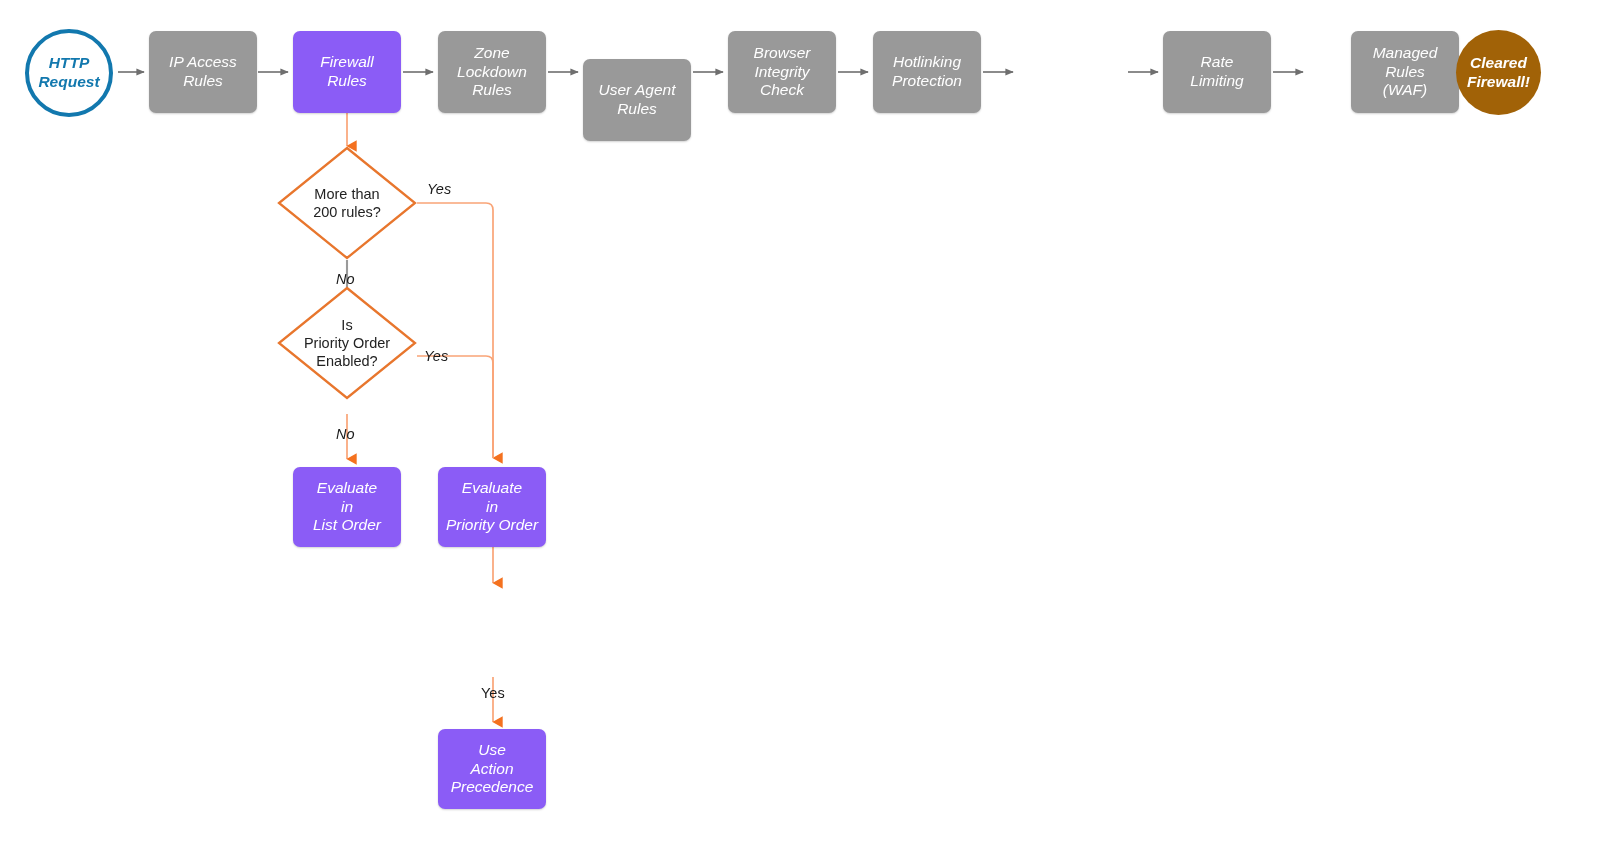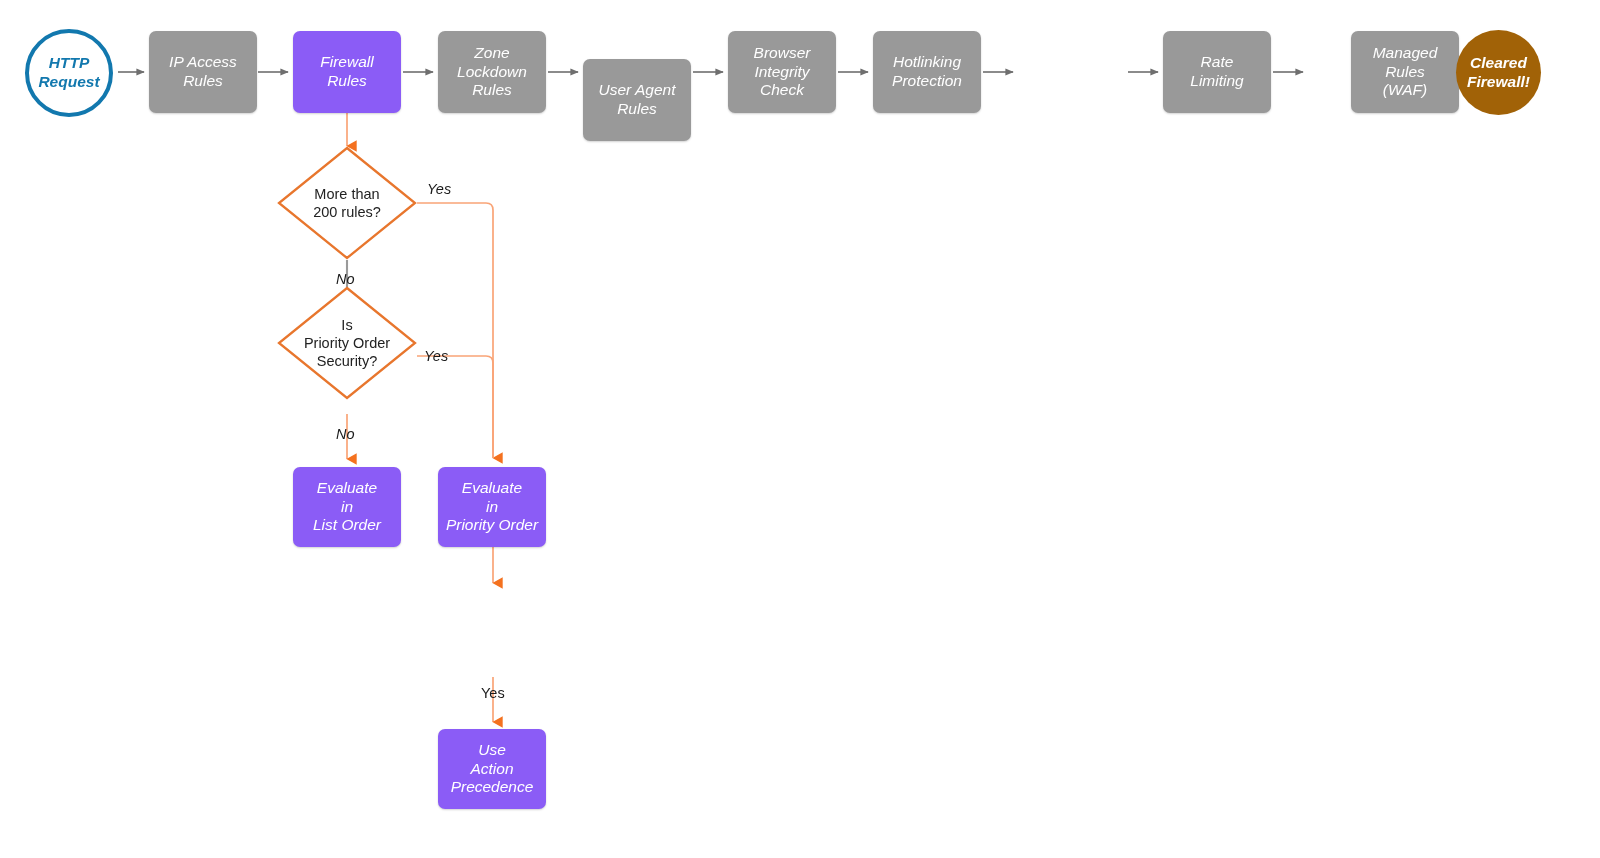--- a/index.html
+++ b/index.html
@@ -236,21 +236,21 @@
 
   <div class="elabel ital" style="left:336px; top:272px;">No</div>
 
   <div class="node decision" style="left:277px; top:286px; width:140px; height:114px;">
     <svg width="140" height="114" viewBox="0 0 140 114" xmlns="http://www.w3.org/2000/svg">
       <polygon points="70,2 138,57 70,112 2,57" fill="#ffffff" stroke="#E8762D" stroke-width="2.3"></polygon>
     </svg>
     <div class="dlabel">
       <span>Is</span><br>
       <span>Priority Order</span><br>
-      <span>Security?</span>
+      <span>Enabled?</span>
     </div>
   </div>
 
   <div class="elabel ital" style="left:424px; top:349px;">Yes</div>
 
   <div class="elabel ital" style="left:336px; top:427px;">No</div>
 
   <div class="node proc orange" style="left:293px; top:467px; width:108px; height:80px;">
     <span>
       <span>Evaluate</span><br>

